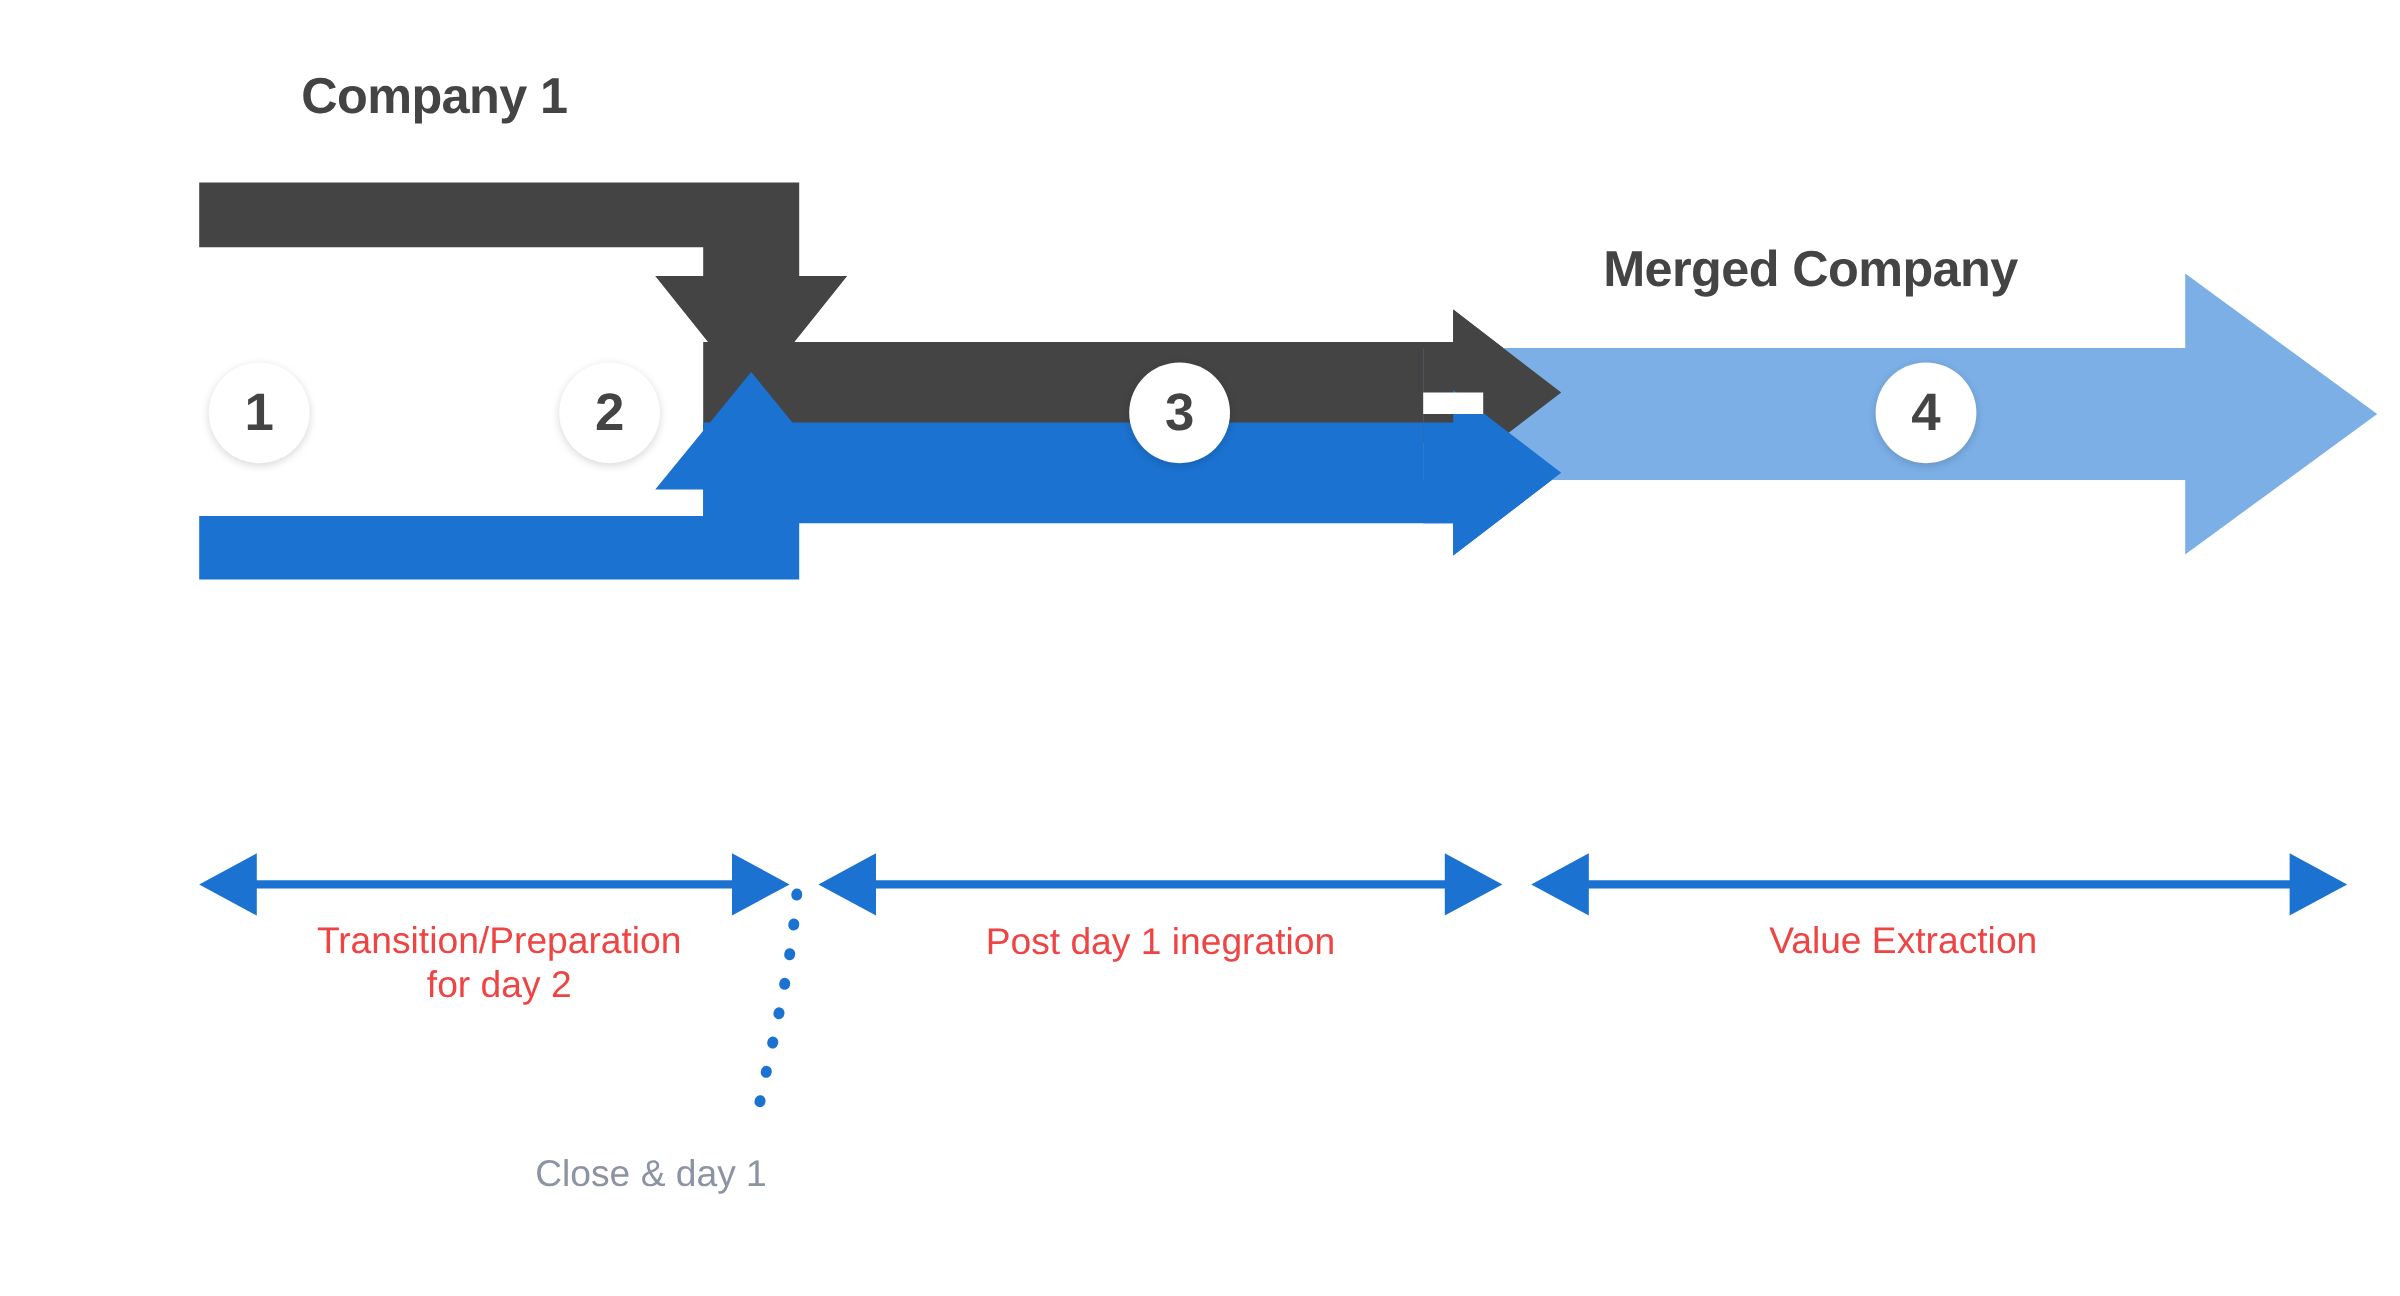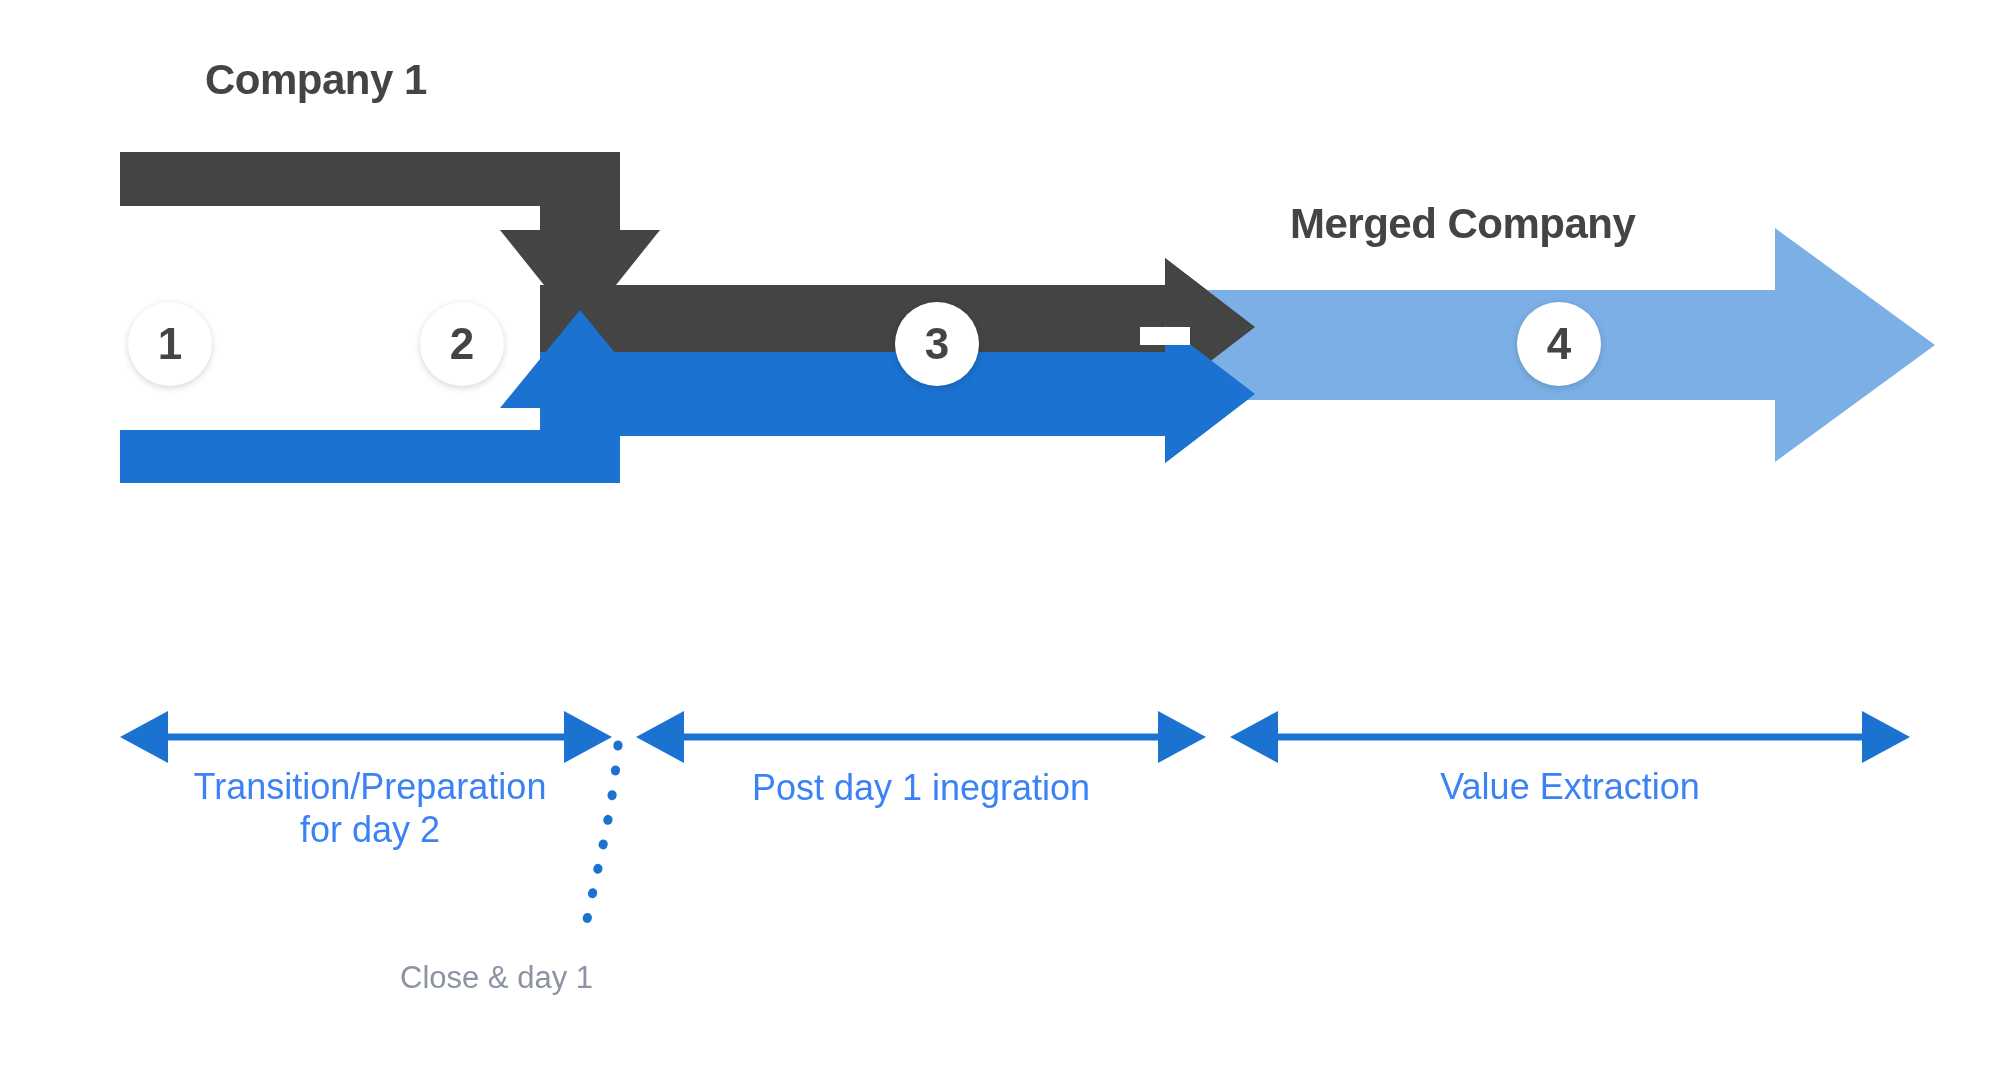--- a/index.html
+++ b/index.html
@@ -12,20 +12,21 @@
     height: 1080px;
     font-family: "Liberation Sans", sans-serif;
     overflow: hidden;
     position: relative;
   }
   #stage {
     position: relative;
     width: 1748px;
     height: 1080px;
     background: #ffffff;
+    margin-left: 46px;
   }
   #diagram-svg {
     position: absolute;
     top: 0;
     left: 0;
     width: 2000px;
     height: 1080px;
     display: block;
   }
   .lbl {
@@ -47,22 +48,22 @@
     box-shadow: 0 2px 7px rgba(0,0,0,0.16);
     display: flex;
     align-items: center;
     justify-content: center;
     font-size: 44px;
     font-weight: bold;
     color: #444444;
   }
   .phase-label {
     position: absolute;
-    font-size: 36px;
-    color: #3b82f6;
+    font-size: 31px;
+    color: #ef4444;
     text-align: center;
     line-height: 1.2;
   }
   .milestone-label {
     position: absolute;
     font-size: 31px;
     color: #8c93a3;
     text-align: left;
     white-space: nowrap;
   }
@@ -191,19 +192,19 @@
 
   <div class="phase-label" style="left:120px; top:765px; width:500px;">
     <div>Transition/Preparation</div>
     <div>for day 2</div>
   </div>
 
   <div class="phase-label" style="left:636px; top:766px; width:570px;">
     <div>Post day 1 inegration</div>
   </div>
 
-  <div class="phase-label" style="left:1230px; top:765px; width:680px;">
+  <div class="phase-label" style="left:1200px; top:765px; width:680px;">
     <div>Value Extraction</div>
   </div>
 
   <div class="milestone-label" style="left:400px; top:960px; width:370px;">Close &amp; day 1</div>
 
 </div>
 
 </body></html>

